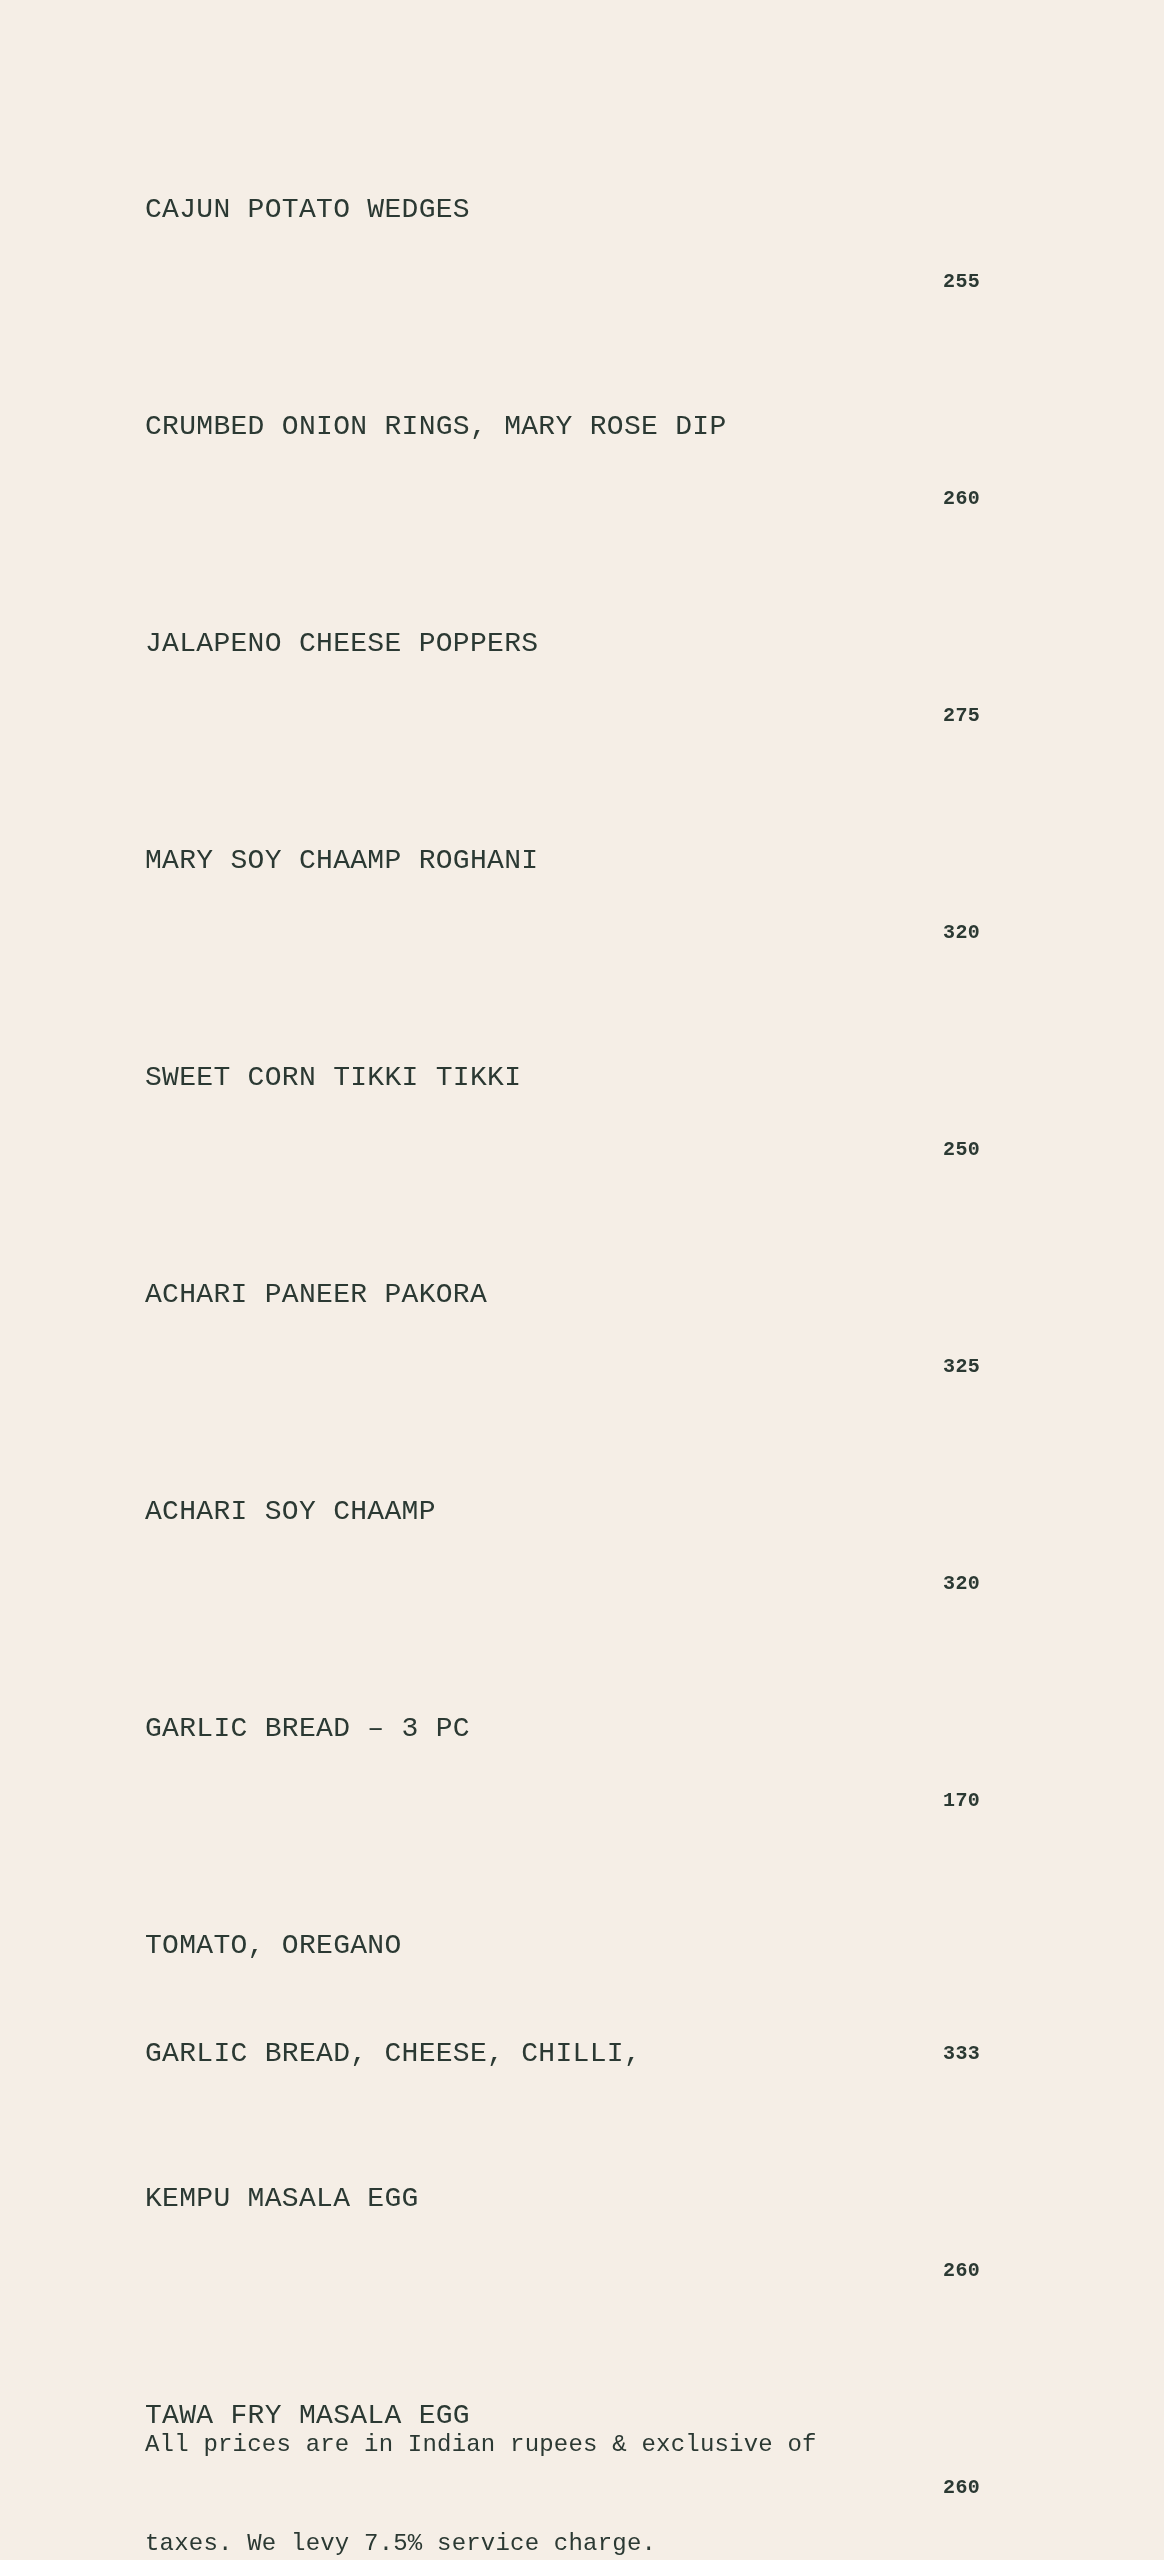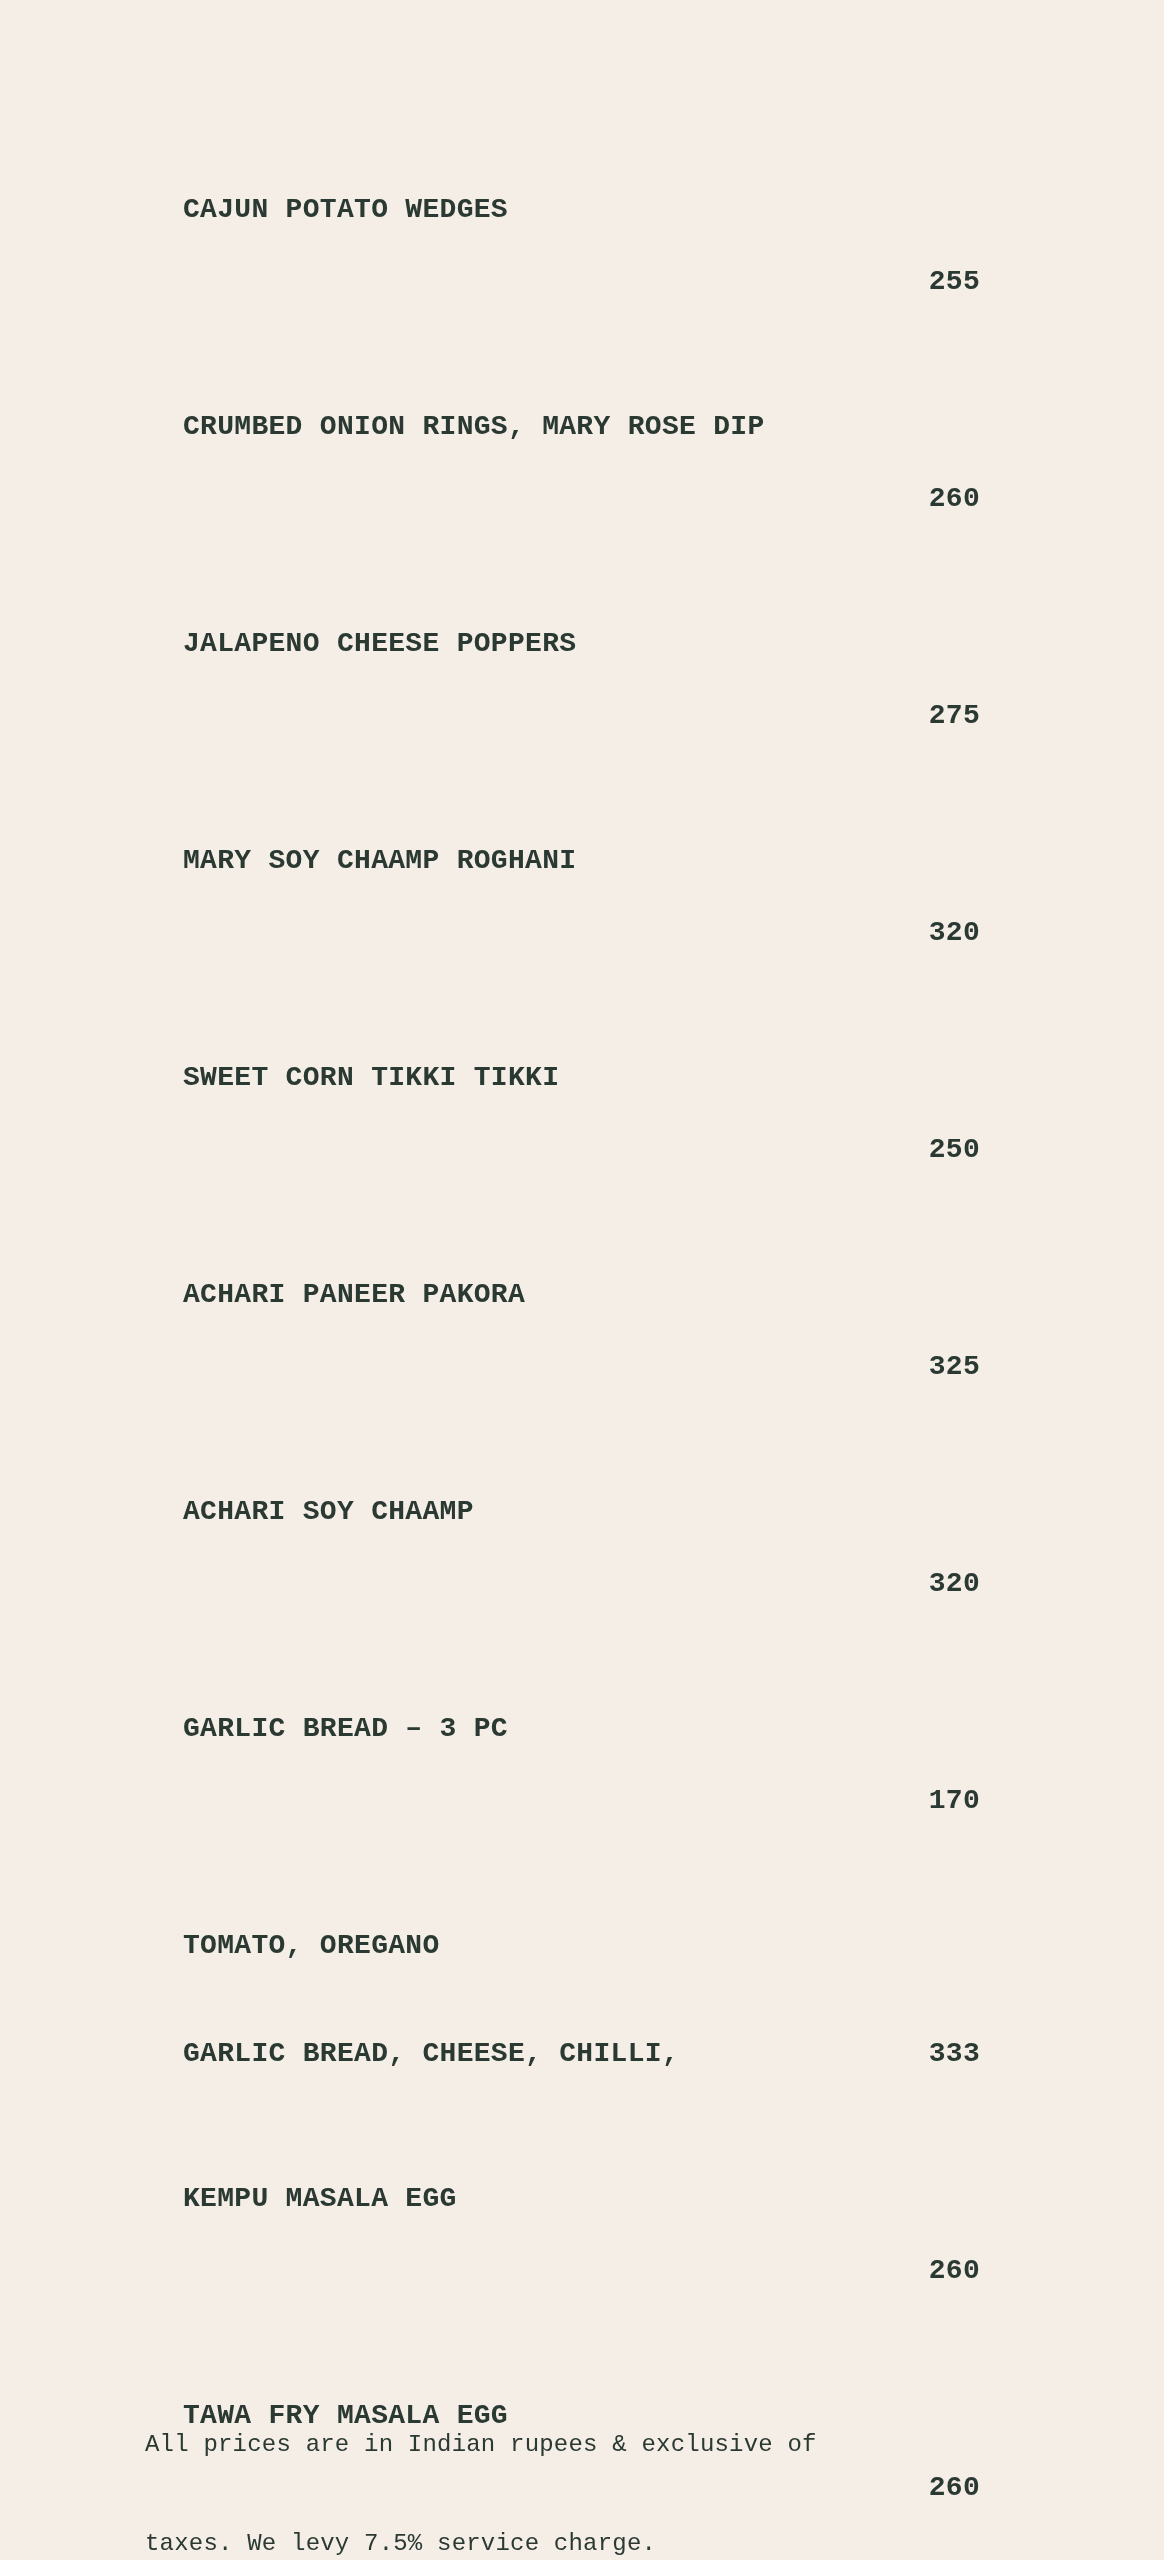--- a/index.html
+++ b/index.html
@@ -23,27 +23,26 @@
   }
   .menu-row {
     display: flex;
     justify-content: space-between;
     align-items: flex-end;
     margin-bottom: 37px;
   }
   .menu-name {
     font-size: 28px;
     line-height: 36px;
-    font-weight: 700;
+    font-weight: 400;
     letter-spacing: 0.3px;
     white-space: pre;
-    margin-left: 38px;
   }
   .menu-price {
-    font-size: 28px;
+    font-size: 20px;
     line-height: 36px;
     font-weight: 700;
     letter-spacing: 0.3px;
     flex: 0 0 auto;
   }
   .footer-note {
     position: absolute;
     left: 145px;
     top: 2362px;
     font-size: 24px;

